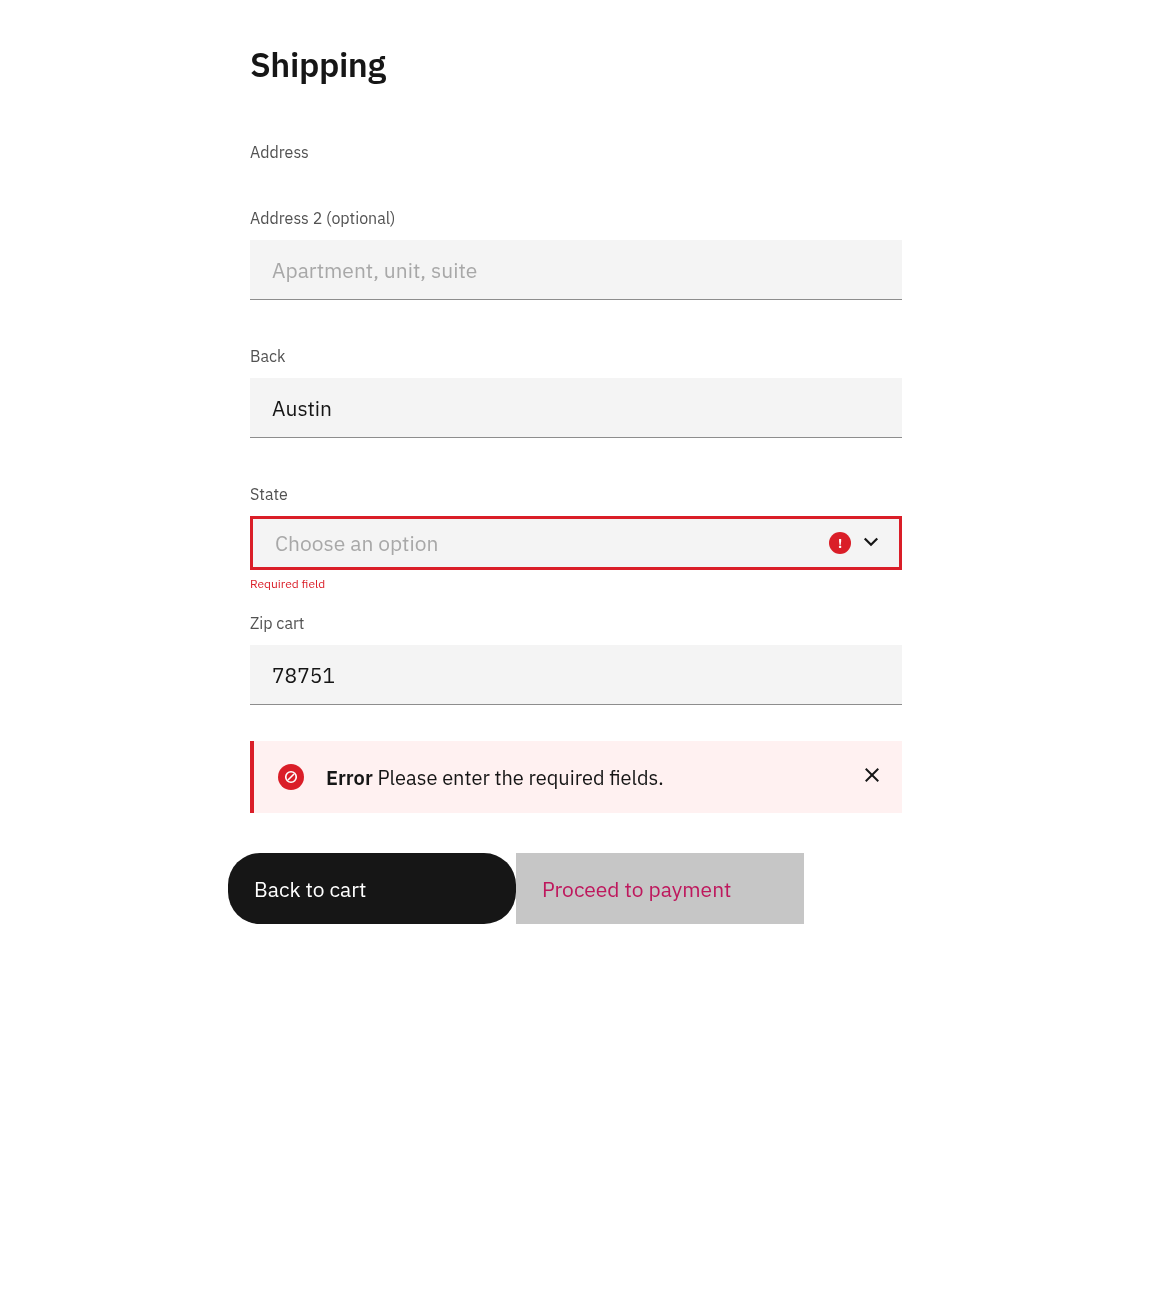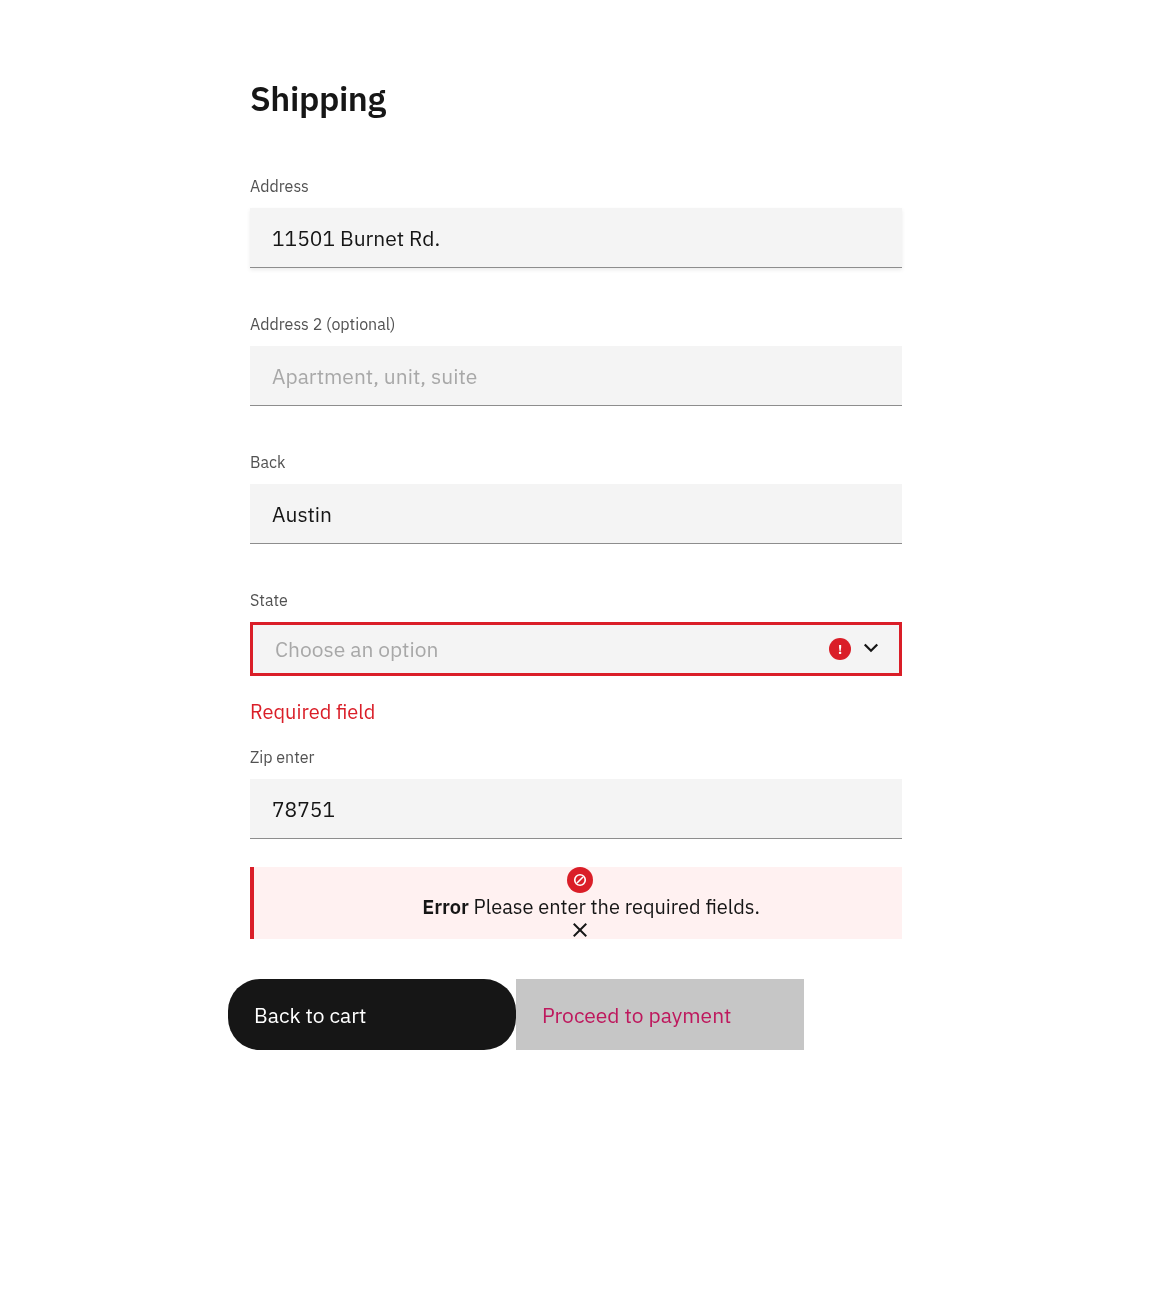--- a/index.html
+++ b/index.html
@@ -9,21 +9,21 @@
     }
     body {
       font-family: "IBM Plex Sans", -apple-system, BlinkMacSystemFont, "Segoe UI", Helvetica, Arial, sans-serif;
       background: #4b6b4b;
       width: 1152px;
       height: 1307px;
       overflow: hidden;
     }
     .panel {
       background: #fff;
-      padding: 76px 250px 0 250px;
+      padding: 42px 250px 0 250px;
       width: 1152px;
       height: 1307px;
     }
     .page-title {
       font-size: 34px;
       font-weight: 600;
       color: #161616;
       margin-bottom: 56px;
       letter-spacing: -0.4px;
     }
@@ -92,38 +92,37 @@
       color: #fff;
       font-size: 13px;
       font-weight: 700;
     }
     .chevron {
       display: inline-block;
       color: #161616;
     }
     .chevron svg { width: 20px; height: 20px; }
     .err-msg {
-      font-size: 20px;
+      font-size: 12px;
       color: #da1e28;
-      margin-top: 22px;
+      margin-top: 6px;
     }
     .field-invalid {
       margin-bottom: 22px;
     }
 
     
     .notif {
-      margin-top: 28px;
+      margin-top: 36px;
       background: #fff1f1;
       border-left: 4px solid #da1e28;
       height: 72px;
       display: flex;
       align-items: center;
       padding: 0 20px 0 24px;
-      flex-direction: column;
     }
     .notif-icon {
       width: 26px;
       height: 26px;
       border-radius: 50%;
       background: #da1e28;
       display: flex;
       align-items: center;
       justify-content: center;
       color: #fff;
@@ -178,21 +177,20 @@
 
   </style>
 </head>
 <body>
 
 <div class="panel">
   <h1 class="page-title">Shipping</h1>
 
   <div class="field">
     <label class="field-label">Address</label>
-    <input class="text-input shadowed" type="text" value="11501 Burnet Rd." style="">
   </div>
 
   <div class="field">
     <label class="field-label">Address 2 (optional)</label>
     <input class="text-input" type="text" placeholder="Apartment, unit, suite" style="">
   </div>
 
   <div class="field">
     <label class="field-label">Back</label>
     <input class="text-input" type="text" value="Austin" style="">
@@ -208,21 +206,21 @@
           <svg viewBox="0 0 16 16" fill="none" stroke="currentColor" stroke-width="1.8">
             <polyline points="3,6 8,11 13,6"></polyline>
           </svg>
         </span>
       </span>
     </div>
     <div class="err-msg">Required field</div>
   </div>
 
   <div class="field" style="margin-bottom:0;">
-    <label class="field-label">Zip enter</label>
+    <label class="field-label">Zip cart</label>
     <input class="text-input" type="text" value="78751" style="">
   </div>
 
   <div class="notif">
     <span class="notif-icon">
       <svg viewBox="0 0 24 24" fill="none" stroke="currentColor" stroke-width="2.2">
         <circle cx="12" cy="12" r="7"></circle>
         <line x1="8" y1="16" x2="16" y2="8"></line>
       </svg>
     </span>

